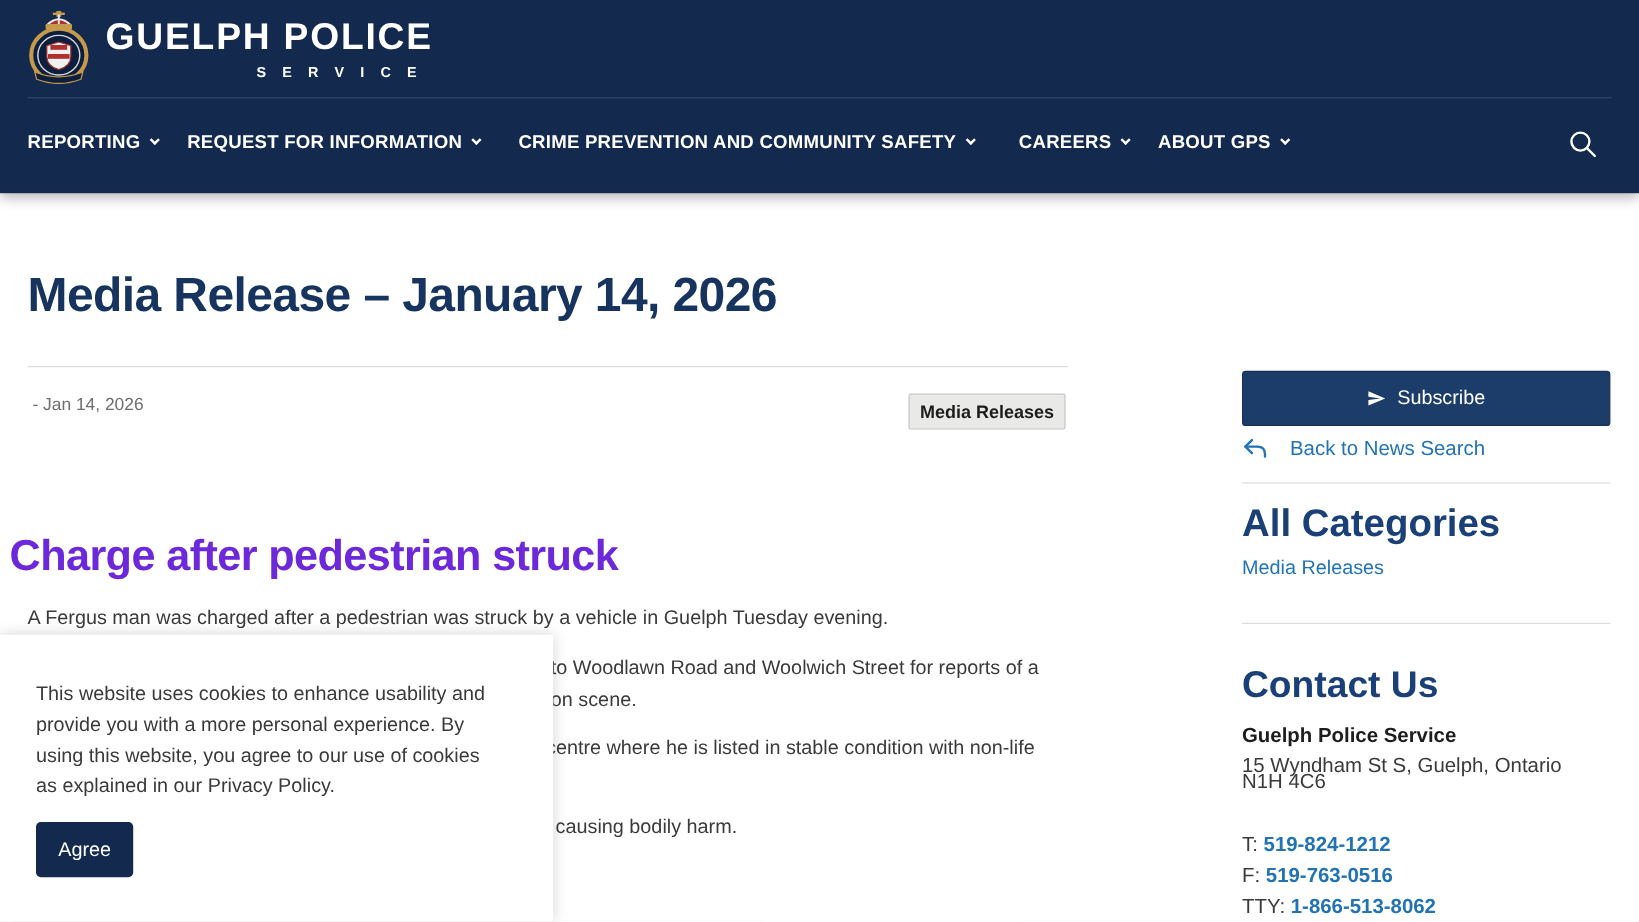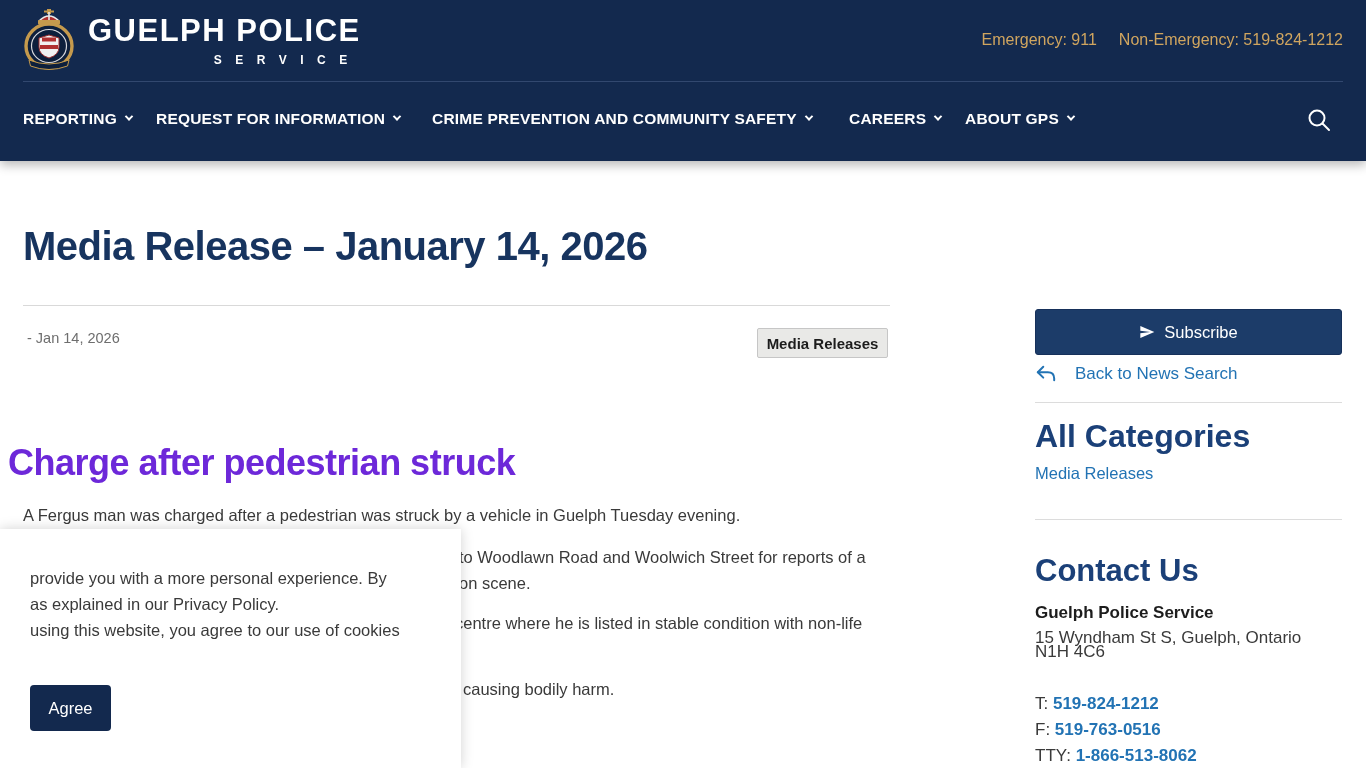--- a/index.html
+++ b/index.html
@@ -85,24 +85,20 @@
         <rect x="19" y="28.5" width="14" height="4" fill="#b03030"></rect>
         <rect x="17" y="36" width="18" height="4" fill="#b03030"></rect>
         <path d="M6 51 Q26 59 46 51 L44.5 57 Q26 64 7.5 57 Z" fill="#0d1f3c" stroke="#c59a4d" stroke-width="1"></path>
       </svg>
       <div class="brand-text">
         <div class="brand-title">GUELPH POLICE</div>
         <div class="brand-subtitle">SERVICE</div>
       </div>
     </div>
 
-    <div class="header-contacts">
-      <a>Emergency: 911</a>
-      <a>Non-Emergency: 519-824-1212</a>
-    </div>
 
     <div class="header-divider"></div>
 
     <div class="nav-item" style="left:23px">
       <span>REPORTING</span>
         <span class="chev"></span>
     </div>
     <div class="nav-item" style="left:156px">
       <span>REQUEST FOR INFORMATION</span>
         <span class="chev"></span>
@@ -170,20 +166,21 @@
   </div>
   <div class="phone-row phone-f">
     <span>F: </span><span class="num">519-763-0516</span>
   </div>
   <div class="phone-row phone-tty">
     <span>TTY: </span><span class="num">1-866-513-8062</span>
   </div>
 
   <div class="cookie-panel">
     <div class="cookie-text">
+      <div>This website uses cookies to enhance usability and</div>
       <div>provide you with a more personal experience. By</div>
+      <div>using this website, you agree to our use of cookies</div>
       <div>as explained in our Privacy Policy.</div>
-      <div>using this website, you agree to our use of cookies</div>
     </div>
     <button class="agree-btn">Agree</button>
   </div>
 
 </div>
 
 </body></html>

